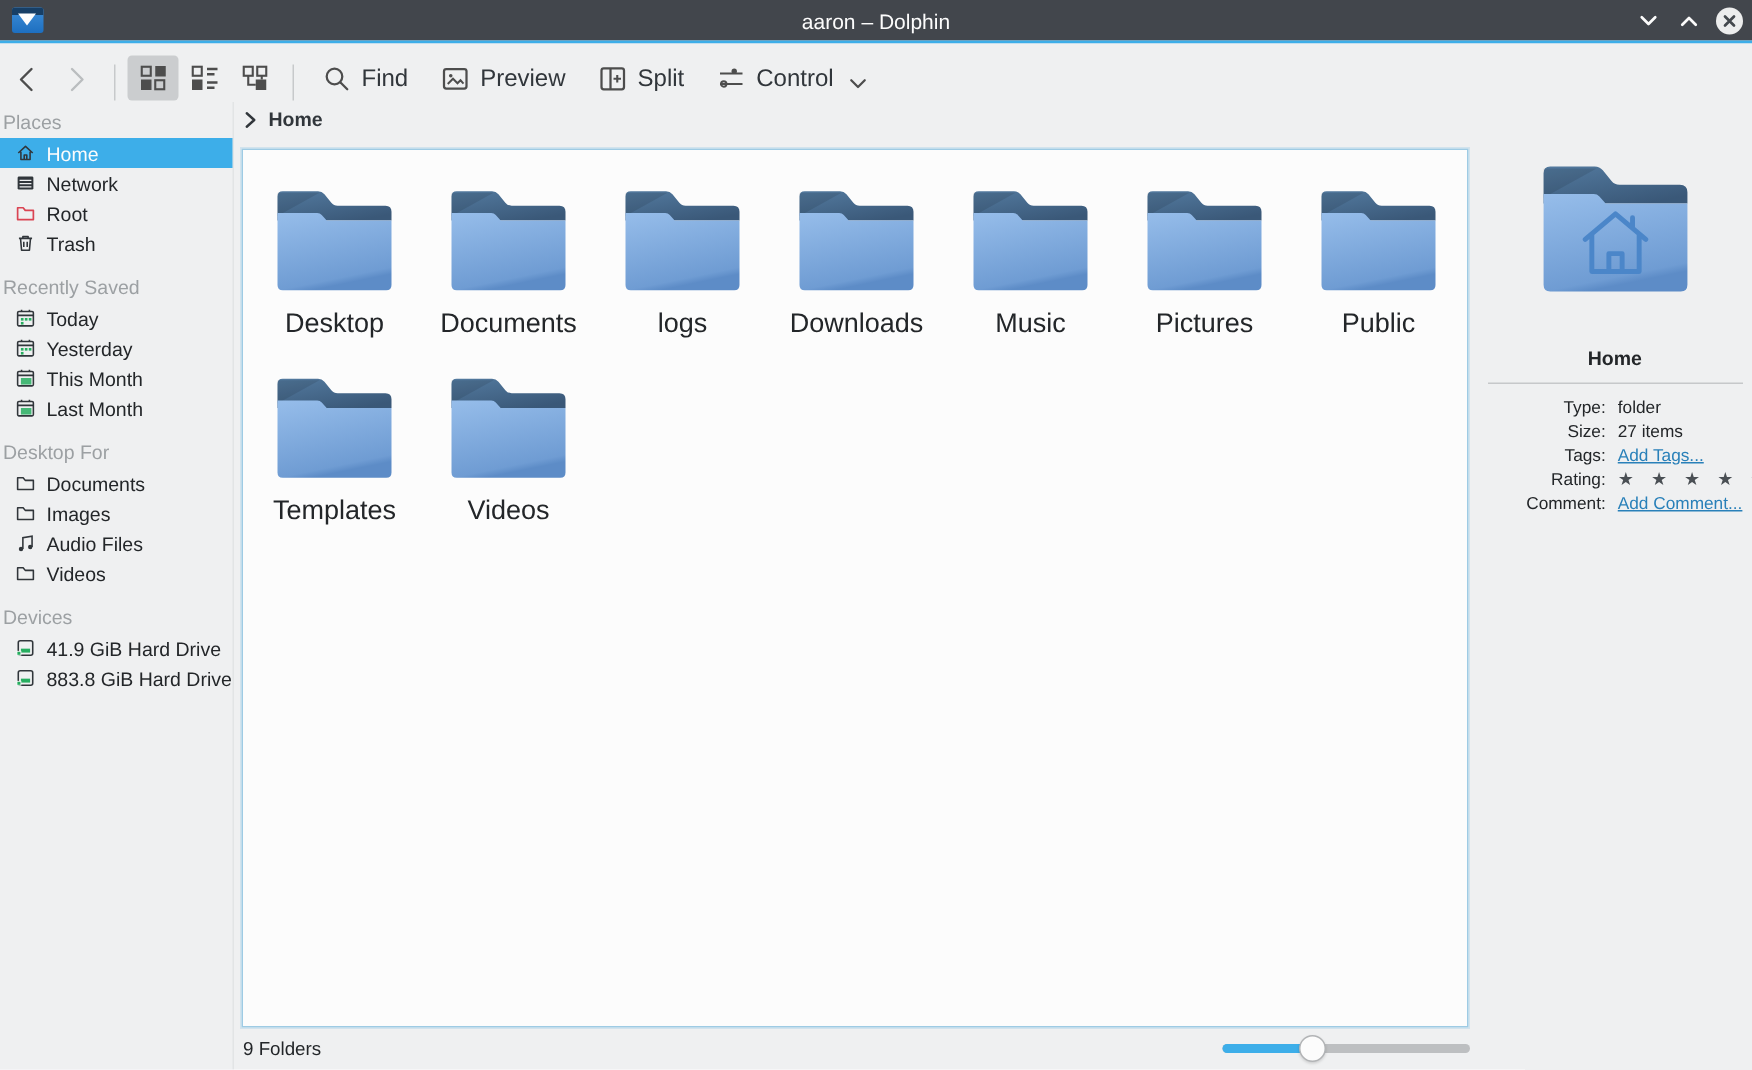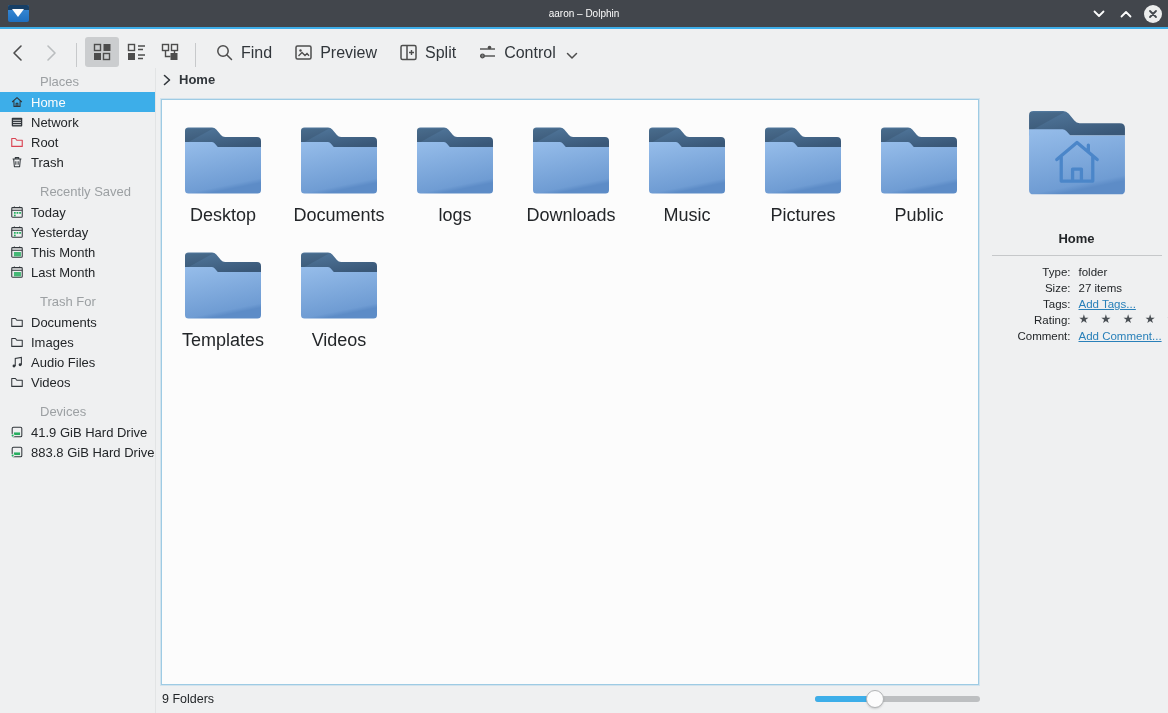--- a/index.html
+++ b/index.html
@@ -7,21 +7,21 @@
   body { font-family:"Liberation Sans", sans-serif; background:#eff0f1; color:#232629; position:relative; }
 
   
   .titlebar { position:absolute; left:0; top:0; width:1168px; height:27px; background:#42464c;
               display:flex; align-items:center; }
   .app-icon { width:21px; height:17px; margin-left:8px; position:relative; border-radius:2px;
               background:linear-gradient(180deg,#3e8ed8 0%,#1d6fc0 100%); overflow:hidden; }
   .app-icon::before { content:""; position:absolute; left:0; top:0; right:0; height:5px; background:#173f66; }
   .app-icon::after { content:""; position:absolute; left:4px; top:4px; border-left:6.5px solid transparent;
               border-right:6.5px solid transparent; border-top:8px solid #fdfdfd; }
-  .win-title { position:absolute; left:0; right:0; text-align:center; color:#fcfcfc; font-size:10px; }
+  .win-title { position:absolute; left:0; right:0; text-align:center; color:#fcfcfc; font-size:14px; }
   .win-controls { position:absolute; right:6px; top:0; height:27px; display:flex; align-items:center; gap:9px; }
   .wc-btn { width:18px; height:18px; display:flex; align-items:center; justify-content:center; }
   .wc-btn svg { display:block; }
   .wc-close { background:#eceded; border-radius:50%; }
   .accent-line { position:absolute; left:0; top:27px; width:1168px; height:2px; background:#3daee9; }
 
   
   .toolbar { position:absolute; left:0; top:29px; width:1168px; height:38px; background:#eff0f1;
              display:flex; align-items:flex-end; font-size:16px; color:#31363b; }
   .tb-btn { display:flex; align-items:center; gap:7px; padding:5px 7px; border-radius:3px; }
@@ -29,21 +29,21 @@
   .tb-sep { width:1px; height:24px; background:#c7c9cb; margin:0 8px; }
   .nav-btn { width:34px; display:flex; justify-content:center; padding:5px 0; }
 
   
   .breadcrumb { position:absolute; left:163px; top:72px; display:flex; align-items:center; gap:8px;
                 font-size:13px; font-weight:bold; color:#31363b; }
 
   
   .sidebar { position:absolute; left:0; top:68px; width:156px; bottom:0; background:#eff0f1;
              border-right:1px solid #e2e4e5; font-size:13px; padding-top:4px; }
-  .side-header { height:20px; line-height:20px; padding-left:12px; color:#9ca0a3; margin-top:10px;margin-left:28px; }
+  .side-header { height:20px; line-height:20px; padding-left:2px; color:#9ca0a3; margin-top:10px; }
   .side-header:first-child { margin-top:0; }
   .srow { height:20px; display:flex; align-items:center; padding-left:10px; gap:7px; cursor:default; }
   .srow.selected { background:#3daee9; color:#fcfcfc; }
   .sic { width:14px; height:14px; flex:0 0 14px; }
 
   
   .main-view { position:absolute; left:161px; top:99px; width:818px; height:586px; background:#fcfcfc;
                border:1px solid #9ecbe4; box-shadow:0 0 0 1px rgba(158,203,228,.35); }
   .folder-grid { display:flex; flex-wrap:wrap; padding:19px 0 0 3px; }
   .fcell { width:116px; height:125px; display:flex; flex-direction:column; align-items:center; }
@@ -258,21 +258,21 @@
   </div>
   <div class="srow">
     <svg class="sic" viewBox="0 0 16 16">
         <rect x="2" y="3" width="12" height="11" rx="1" fill="none" stroke="#31363b" stroke-width="1.2"></rect>
         <path d="M2 6 H14 M5 3 V1.8 M11 3 V1.8" stroke="#31363b" stroke-width="1.2"></path>
         <rect x="4.5" y="8" width="8" height="5" fill="#27ae60" opacity="0.85"></rect>
       </svg>
     <span>Last Month</span>
   </div>
 
-  <div class="side-header">Trash For</div>
+  <div class="side-header">Desktop For</div>
   <div class="srow">
     <svg class="sic" viewBox="0 0 16 16">
         <path d="M2 13 V4 h4.2 l1.6 2 H14 v7 z" fill="none" stroke="#31363b" stroke-width="1.2" stroke-linejoin="round"></path>
       </svg>
     <span>Documents</span>
   </div>
   <div class="srow">
     <svg class="sic" viewBox="0 0 16 16">
         <path d="M2 13 V4 h4.2 l1.6 2 H14 v7 z" fill="none" stroke="#31363b" stroke-width="1.2" stroke-linejoin="round"></path>
       </svg>

